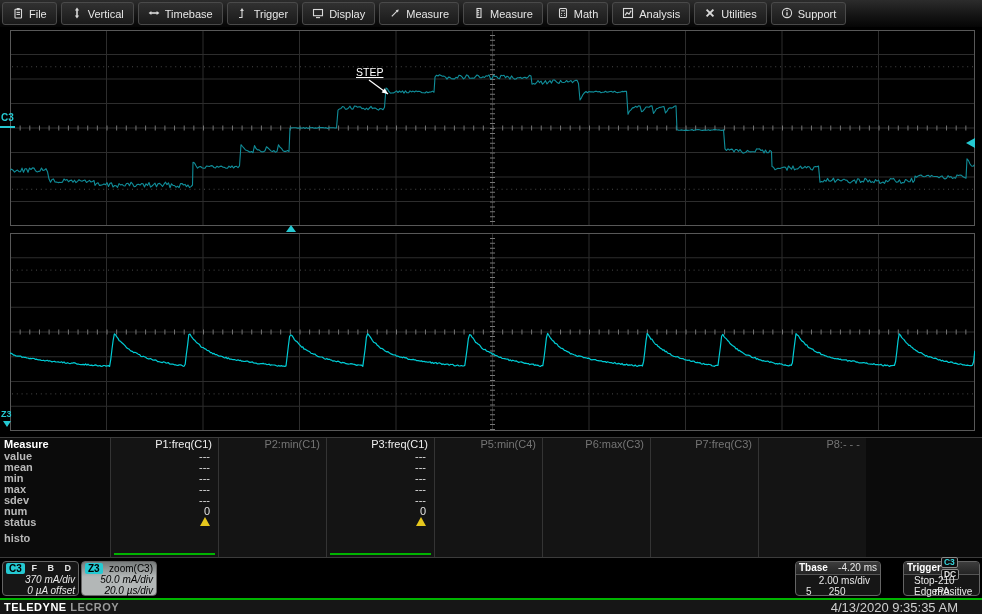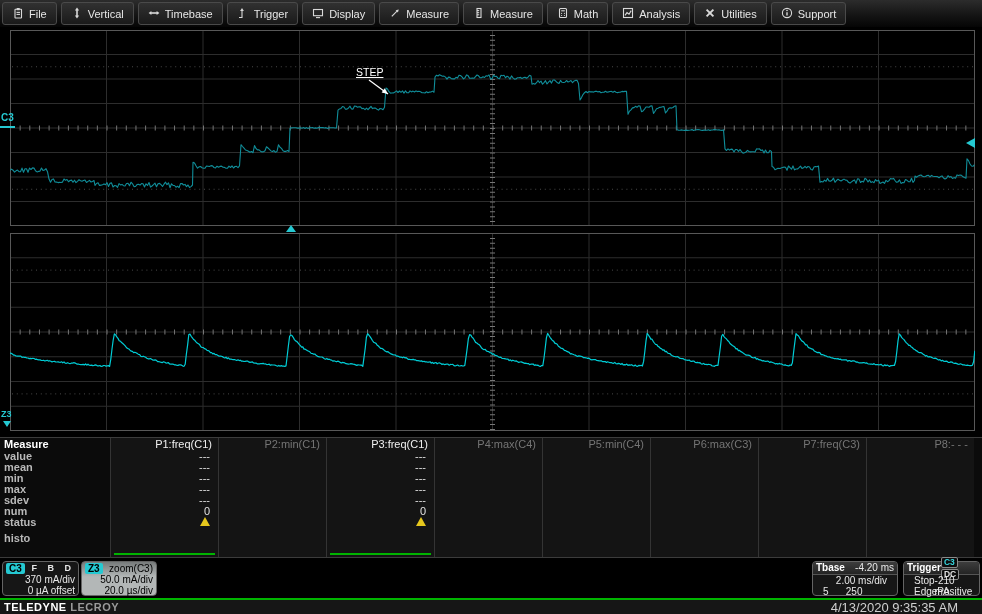--- a/index.html
+++ b/index.html
@@ -48,24 +48,24 @@
   .warn{display:inline-block;width:0;height:0;border-left:5px solid transparent;
         border-right:5px solid transparent;border-bottom:9px solid #e6c71d;vertical-align:top;}
   .histo-area{flex:1;position:relative;}
   .histo-area .hline{position:absolute;left:3px;right:3px;bottom:2px;height:2px;background:#00b400;}
 
   
   .box{position:absolute;top:561px;height:35px;background:#161616;border:1px solid #646464;
        border-radius:4px;box-sizing:border-box;font-size:10px;line-height:11px;color:#e8e8e8;}
   #box-c3{left:2px;width:77px;padding:1px 3px;}
   #box-z3{left:81px;width:76px;padding:1px 3px;background:linear-gradient(#767a7a,#b3b7b7 45%);color:#000;}
-  #box-tb{left:812px;width:86px;}
+  #box-tb{left:795px;width:86px;}
   #box-tr{left:903px;width:77px;}
   .boxrow{display:flex;justify-content:space-between;height:11px;line-height:11px;}
-  .boxrow.r{display:block;text-align:right;}
+  .boxrow.r{display:block;text-align:right;font-style:italic;}
   .chbadge{display:inline-block;background:#25c9d2;color:#000;font-weight:bold;font-size:10px;
            padding:0 3px;border-radius:2px;line-height:11px;}
   .flags{letter-spacing:4px;font-size:9px;color:#e8e8e8;font-weight:bold;}
   .bhead{display:flex;justify-content:space-between;align-items:center;height:12px;line-height:12px;
          background:linear-gradient(#3d3d3d,#242424);border-bottom:1px solid #555;
          border-radius:3px 3px 0 0;padding:0 3px;}
   .bhead b{font-size:10px;color:#fff;}
   .bbody{padding:0 10px;}
   .tbadge{display:inline-block;border:1px solid #8a8a8a;border-radius:2px;background:#0d0d0d;
           font-size:8.5px;line-height:9px;padding:0 2px;color:#e0e0e0;font-weight:bold;}
@@ -278,31 +278,20 @@
         <div class="mrow">---</div>
         <div class="mrow">---</div>
         <div class="mrow">---</div>
         <div class="mrow">0</div>
         <div class="mrow"><span class="warn"></span></div>
         <div class="histo-area">
           <div class="hline"></div>
         </div>
       </div>
       <div class="mcol">
-        <div class="mhead off">P4:max(C4)</div>
-        <div class="mrow"></div>
-        <div class="mrow"></div>
-        <div class="mrow"></div>
-        <div class="mrow"></div>
-        <div class="mrow"></div>
-        <div class="mrow"></div>
-        <div class="mrow"></div>
-        <div class="histo-area"></div>
-      </div>
-      <div class="mcol">
         <div class="mhead off">P5:min(C4)</div>
         <div class="mrow"></div>
         <div class="mrow"></div>
         <div class="mrow"></div>
         <div class="mrow"></div>
         <div class="mrow"></div>
         <div class="mrow"></div>
         <div class="mrow"></div>
         <div class="histo-area"></div>
       </div>

